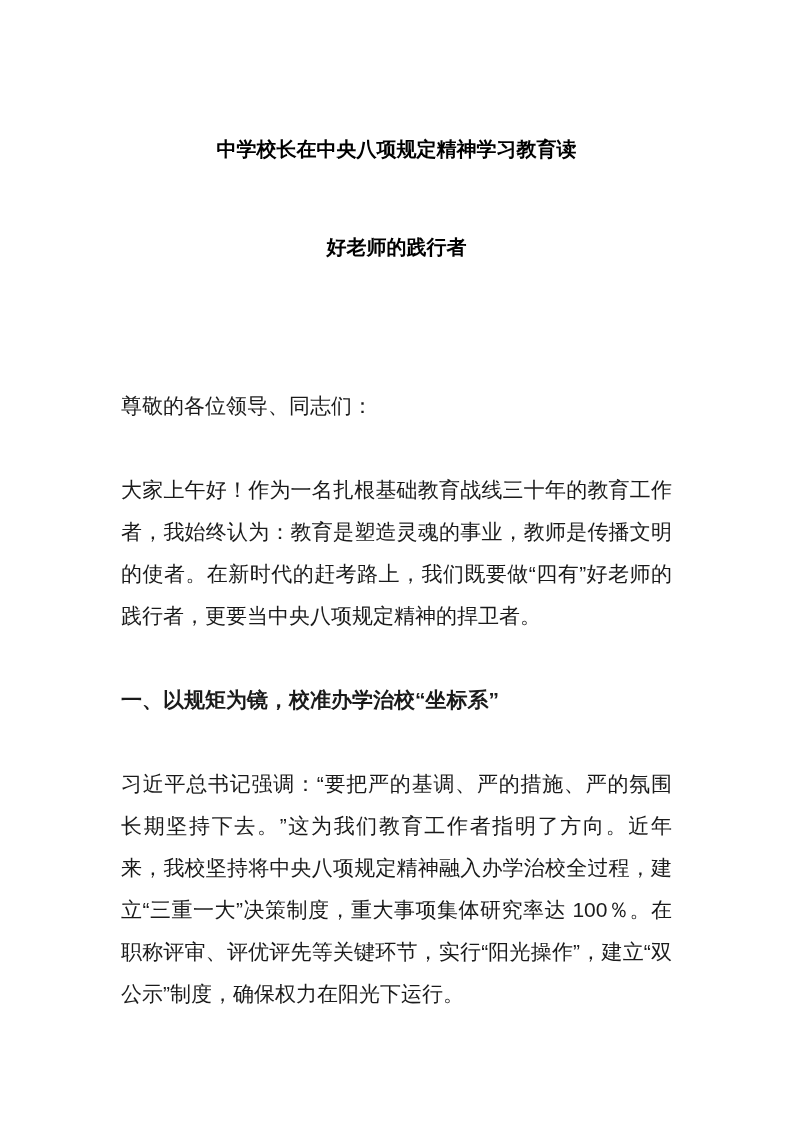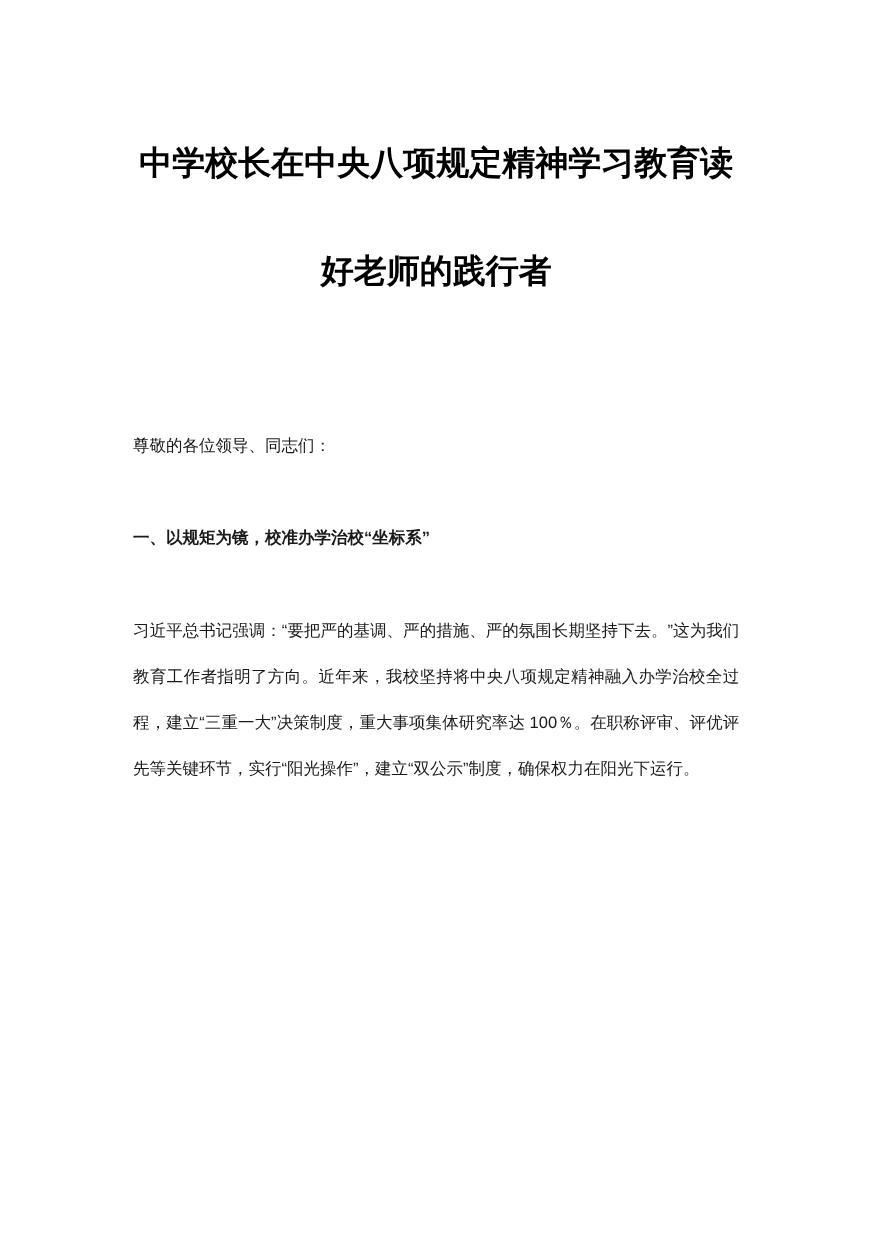--- a/index.html
+++ b/index.html
@@ -16,33 +16,33 @@
   .page {
     box-sizing: border-box;
     width: 793px;
     height: 1122px;
     padding: 100px 121px 0 121px;
     overflow: hidden;
     background: #ffffff;
   }
   .doc-title {
     margin: 0 0 89px 0;
-    font-size: 30px;
+    font-size: 20px;
     font-weight: 700;
     line-height: 98px;
     text-align: center;
     color: #000000;
     letter-spacing: 0;
   }
   .title-line {
     display: block;
   }
   .para {
     margin: 0 0 42px 0;
-    font-size: 15px;
+    font-size: 21px;
     line-height: 42px;
     text-align: justify;
     color: #1a1a1a;
   }
   .salutation {
     text-align: left;
   }
   .section-heading {
     text-align: left;
     font-weight: 700;
@@ -53,18 +53,19 @@
 
 <div class="page">
 
   <h1 class="doc-title">
     <span class="title-line">中学校长在中央八项规定精神学习教育读</span>
     <span class="title-line">好老师的践行者</span>
   </h1>
 
   <p class="para salutation">尊敬的各位领导、同志们：</p>
 
+  <p class="para">大家上午好！作为一名扎根基础教育战线三十年的教育工作者，我始终认为：教育是塑造灵魂的事业，教师是传播文明的使者。在新时代的赶考路上，我们既要做“四有”好老师的践行者，更要当中央八项规定精神的捍卫者。</p>
 
   <p class="para section-heading">一、以规矩为镜，校准办学治校“坐标系”</p>
 
   <p class="para">习近平总书记强调：“要把严的基调、严的措施、严的氛围长期坚持下去。”这为我们教育工作者指明了方向。近年来，我校坚持将中央八项规定精神融入办学治校全过程，建立“三重一大”决策制度，重大事项集体研究率达 100％。在职称评审、评优评先等关键环节，实行“阳光操作”，建立“双公示”制度，确保权力在阳光下运行。</p>
 
 </div>
 
 </body></html>

